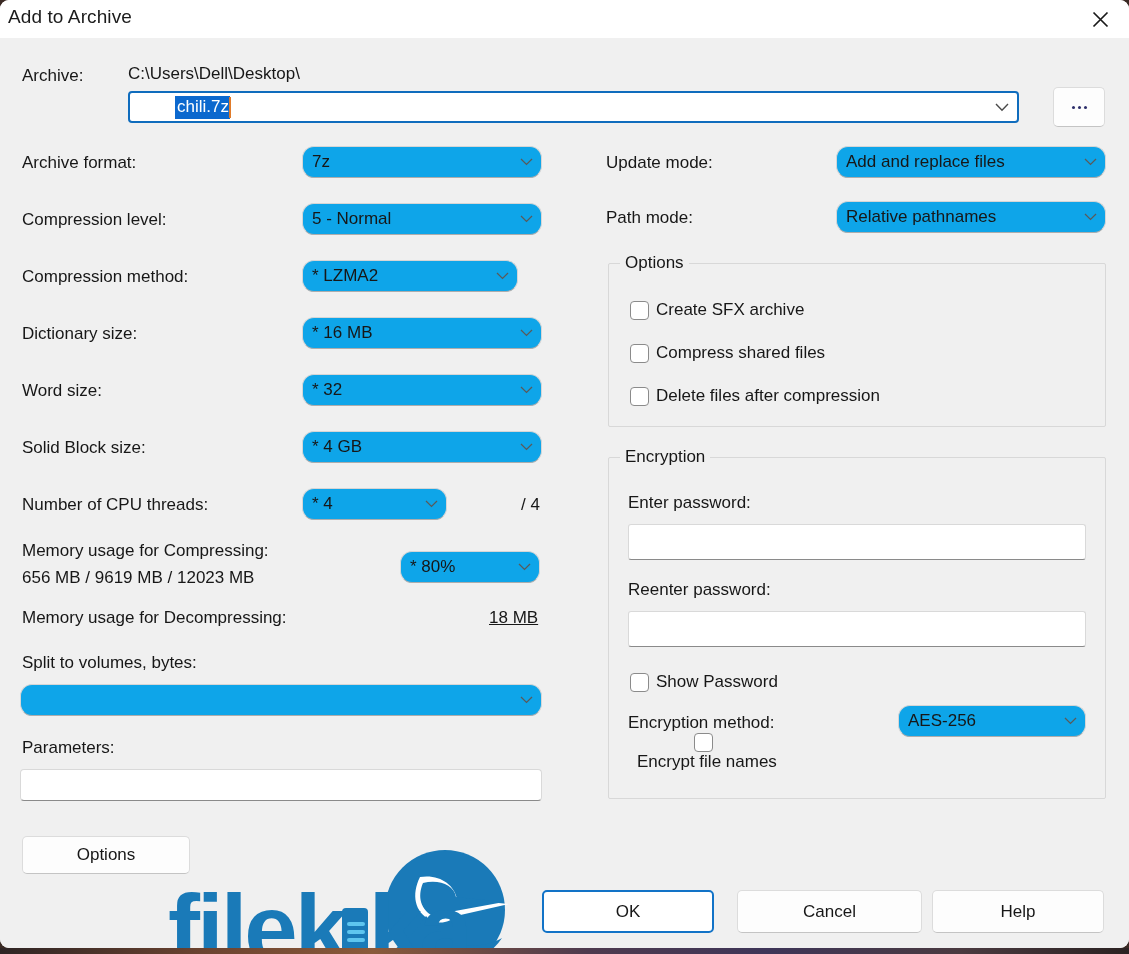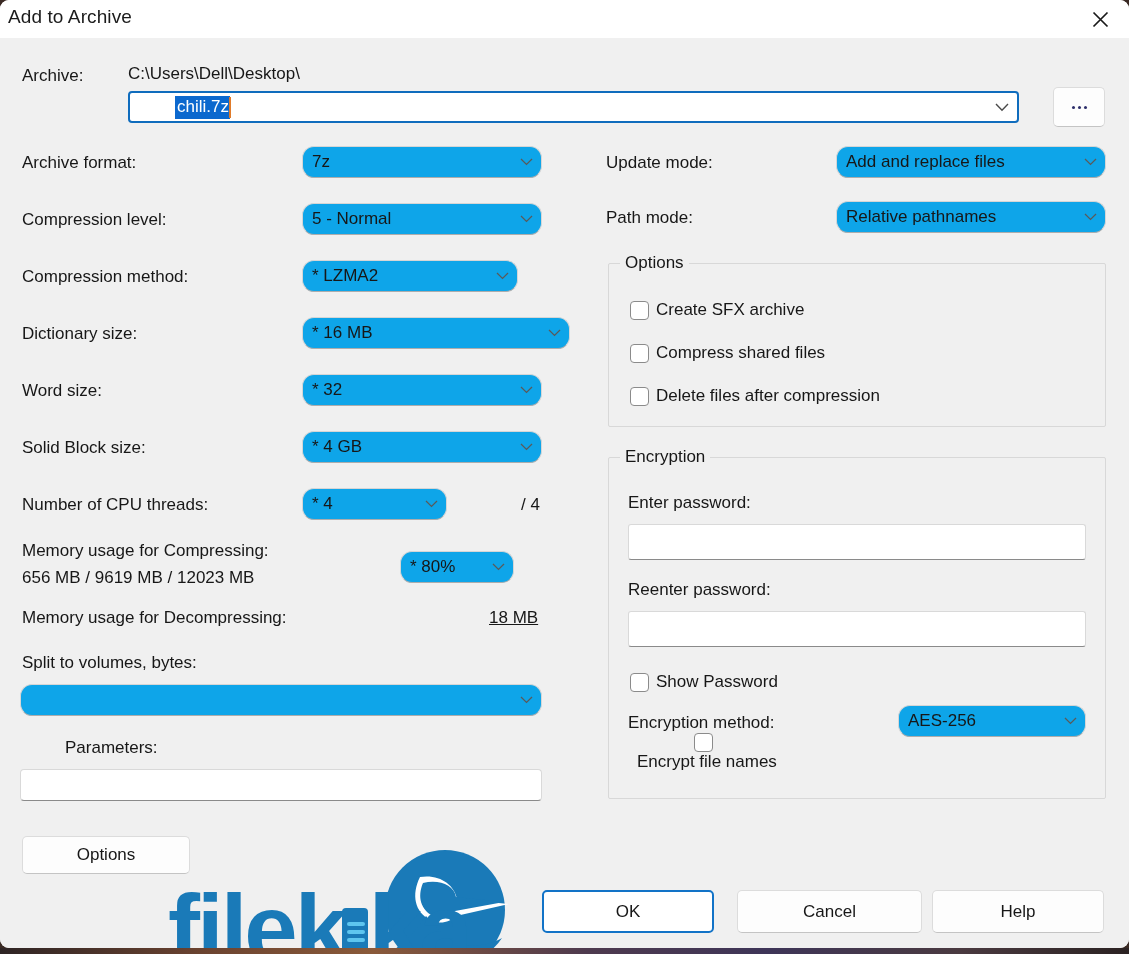--- a/index.html
+++ b/index.html
@@ -296,21 +296,21 @@
     <div class="combo" style="left:302px; top:222px; width:216px;">
       <span class="val">*  LZMA2</span>
       <span class="chev">
           <svg width="13" height="8" viewBox="0 0 13 8">
             <path d="M1 1 L6.5 6.4 L12 1" stroke="#5a5a5a" stroke-width="1.3" fill="none"></path>
           </svg>
         </span>
     </div>
 
     <div class="lbl" style="left:22px; top:286px;">Dictionary size:</div>
-    <div class="combo" style="left:302px; top:279px; width:268px;">
+    <div class="combo" style="left:302px; top:279px; width:240px;">
       <span class="val">*  16 MB</span>
       <span class="chev">
           <svg width="13" height="8" viewBox="0 0 13 8">
             <path d="M1 1 L6.5 6.4 L12 1" stroke="#5a5a5a" stroke-width="1.3" fill="none"></path>
           </svg>
         </span>
     </div>
 
     <div class="lbl" style="left:22px; top:343px;">Word size:</div>
     <div class="combo" style="left:302px; top:336px; width:240px;">
@@ -338,21 +338,21 @@
       <span class="chev">
           <svg width="13" height="8" viewBox="0 0 13 8">
             <path d="M1 1 L6.5 6.4 L12 1" stroke="#5a5a5a" stroke-width="1.3" fill="none"></path>
           </svg>
         </span>
     </div>
     <div class="lbl" style="left:521px; top:457px;">/ 4</div>
 
     <div class="lbl" style="left:22px; top:503px;">Memory usage for Compressing:</div>
     <div class="lbl" style="left:22px; top:530px;">656 MB / 9619 MB / 12023 MB</div>
-    <div class="combo" style="left:400px; top:513px; width:114px;">
+    <div class="combo" style="left:400px; top:513px; width:140px;">
       <span class="val">* 80%</span>
       <span class="chev">
           <svg width="13" height="8" viewBox="0 0 13 8">
             <path d="M1 1 L6.5 6.4 L12 1" stroke="#5a5a5a" stroke-width="1.3" fill="none"></path>
           </svg>
         </span>
     </div>
 
     <div class="lbl" style="left:22px; top:570px;">Memory usage for Decompressing:</div>
     <div class="lbl" style="left:489px; top:570px;text-decoration:underline;">18 MB</div>
@@ -360,21 +360,21 @@
     <div class="lbl" style="left:22px; top:615px;">Split to volumes, bytes:</div>
     <div class="combo" style="left:20px; top:646px; width:522px;">
       <span class="val"></span>
       <span class="chev">
           <svg width="13" height="8" viewBox="0 0 13 8">
             <path d="M1 1 L6.5 6.4 L12 1" stroke="#5a5a5a" stroke-width="1.3" fill="none"></path>
           </svg>
         </span>
     </div>
 
-    <div class="lbl" style="left:22px; top:700px;margin-left:43px;">Parameters:</div>
+    <div class="lbl" style="left:22px; top:700px;">Parameters:</div>
     <div class="textinput" style="left:20px; top:731px; width:522px;"></div>
 
     <div class="btn" style="left:22px; top:798px; width:168px; height:38px;">
       <span>Options</span>
     </div>
 
     <div class="lbl" style="left:606px; top:115px;">Update mode:</div>
     <div class="combo" style="left:836px; top:108px; width:270px;">
       <span class="val">Add and replace files</span>
       <span class="chev">

